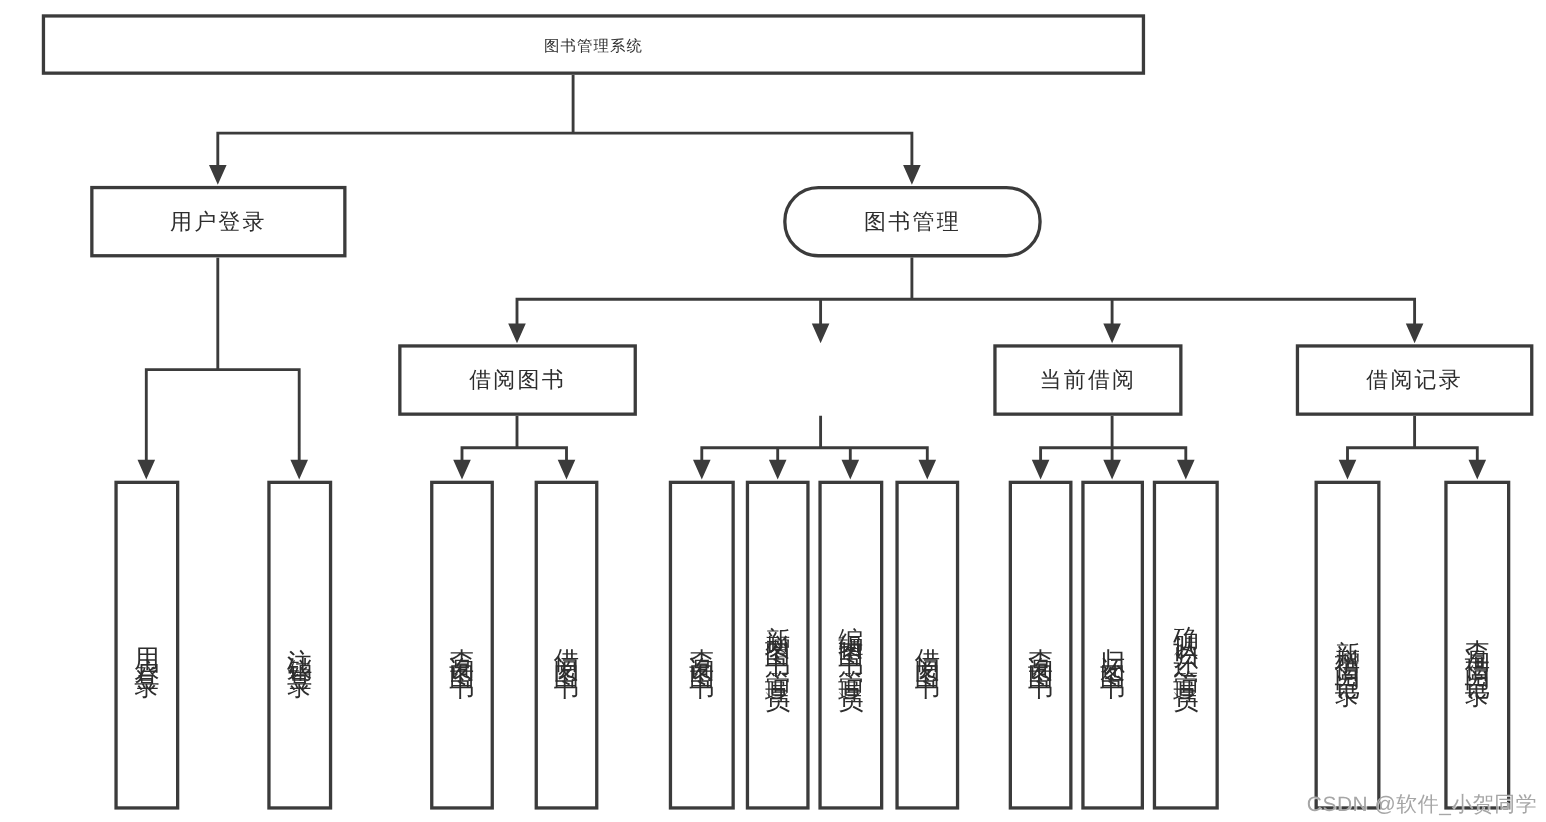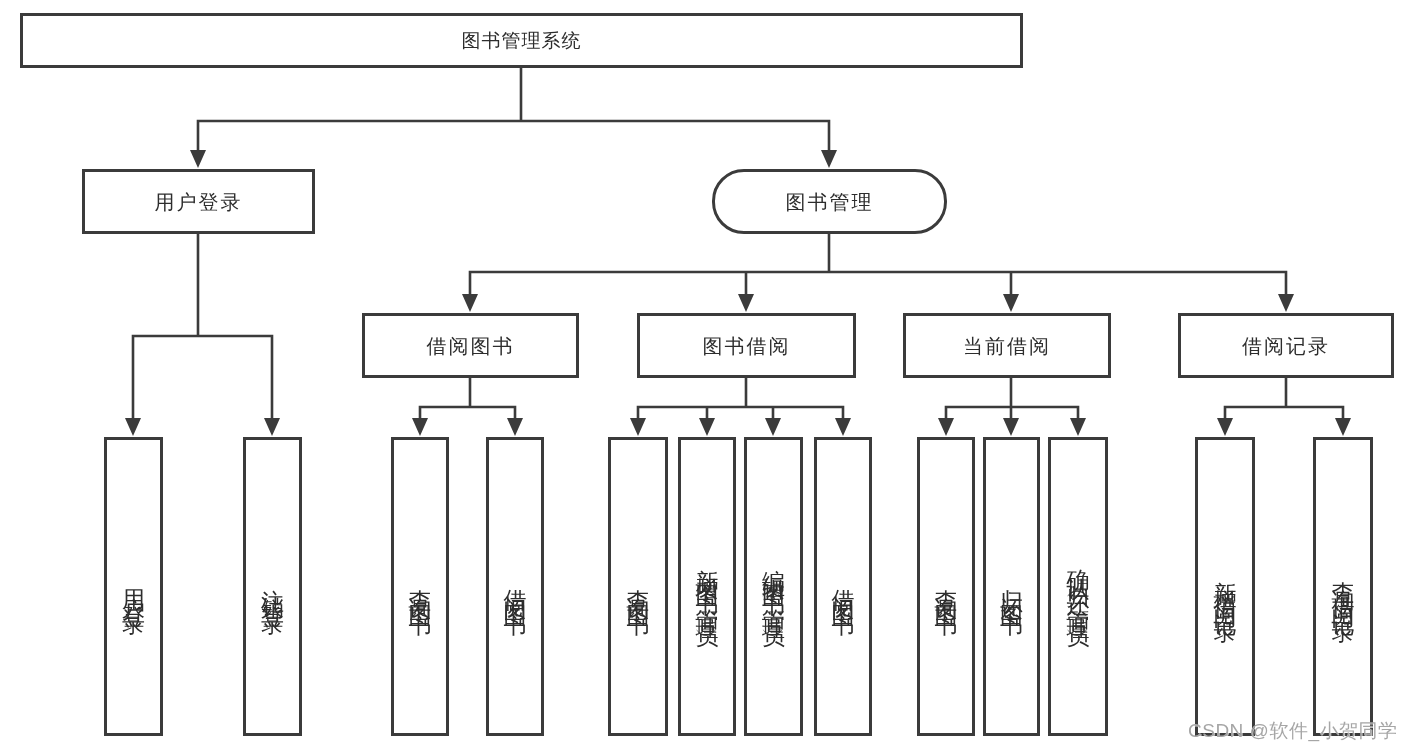--- a/index.html
+++ b/index.html
@@ -31,22 +31,23 @@
     align-items: center;
     justify-content: center;
     z-index: 2;
     line-height: 1;
   }
   .node.h {
     font-size: 20px;
     letter-spacing: 2px;
   }
   .node.root {
-    font-size: 19px;
+    font-size: 14px;
     letter-spacing: 1px;
+    margin-left: 18px;
   }
   .node.v {
     writing-mode: vertical-rl;
     text-orientation: mixed;
     font-size: 23px;
     letter-spacing: 8px;
     padding: 10px 0;
   }
   .watermark {
     position: absolute;
@@ -111,22 +112,21 @@
       M1335 418 L1351 418 L1343 436 Z
     "></path>
   </svg>
 
   <div class="node h root" style="left:20px; top:13px; width:1003px; height:55px;">图书管理系统</div>
 
   <div class="node h" style="left:82px; top:169px; width:233px; height:65px;">用户登录</div>
   <div class="node h" style="left:712px; top:169px; width:235px; height:65px;border-radius:32px;">图书管理</div>
 
   <div class="node h" style="left:362px; top:313px; width:217px; height:65px;">借阅图书</div>
-  <div class="node h" style="left:637px; top:313px; width:219px; height:65px;">图书借阅</div>
-  <div class="node h" style="left:903px; top:313px; width:208px; height:65px;">当前借阅</div>
+  <div class="node h" style="left:903px; top:313px; width:172px; height:65px;">当前借阅</div>
   <div class="node h" style="left:1178px; top:313px; width:216px; height:65px;">借阅记录</div>
 
   <div class="node v" style="left:104px; top:437px; width:59px; height:299px;">用户登录</div>
   <div class="node v" style="left:243px; top:437px; width:59px; height:299px;">注销登录</div>
 
   <div class="node v" style="left:391px; top:437px; width:58px; height:299px;">查询图书</div>
   <div class="node v" style="left:486px; top:437px; width:58px; height:299px;">借阅图书</div>
 
   <div class="node v" style="left:608px; top:437px; width:60px; height:299px;">查询图书</div>
   <div class="node v" style="left:678px; top:437px; width:58px; height:299px;">新增图书（管理员）</div>

